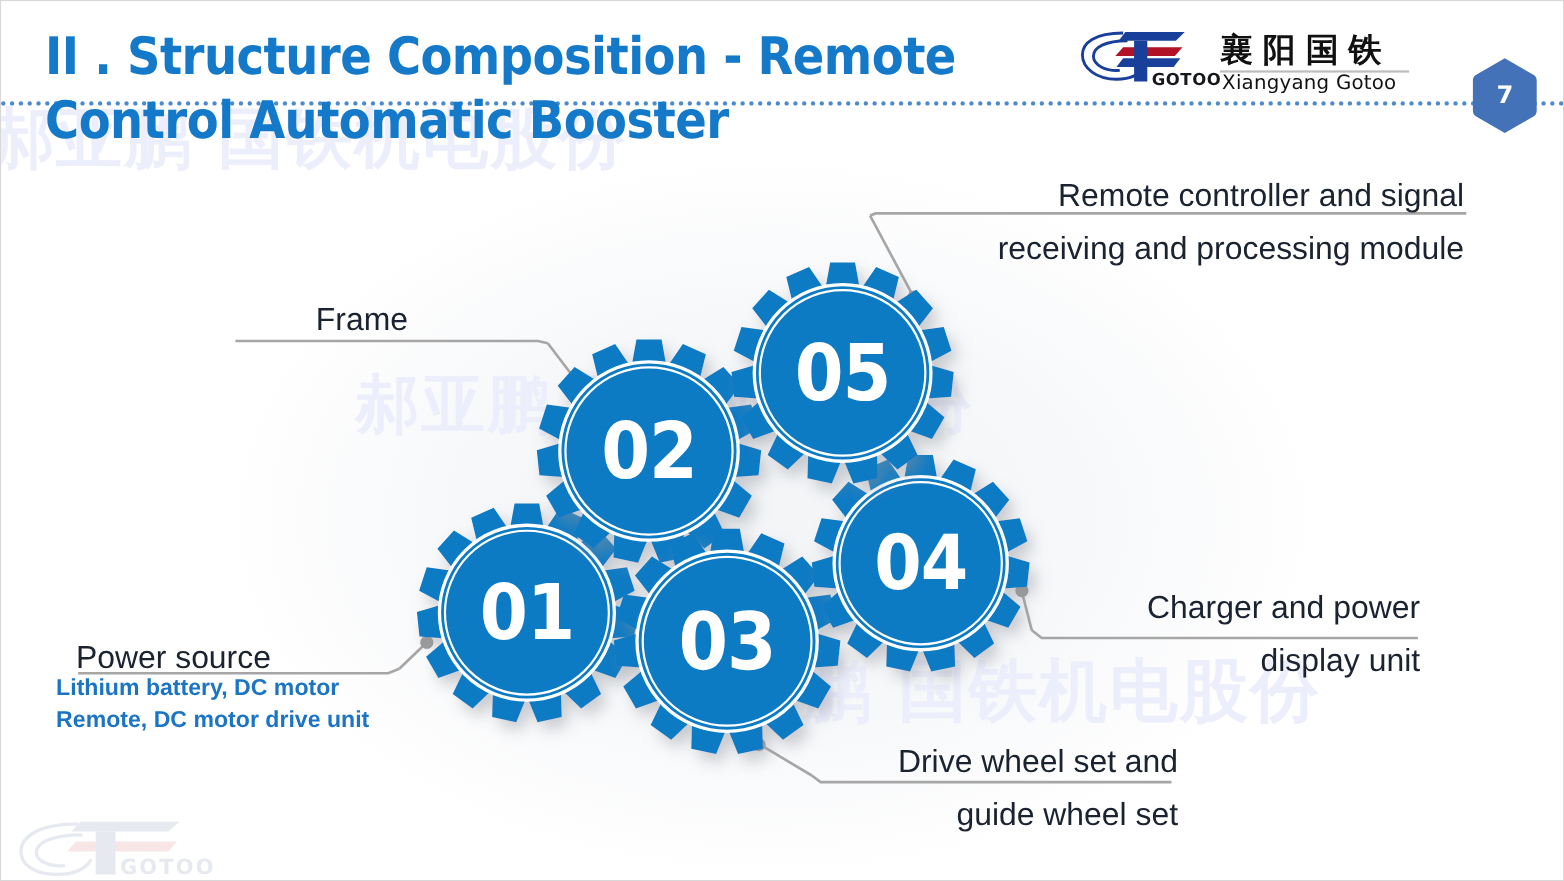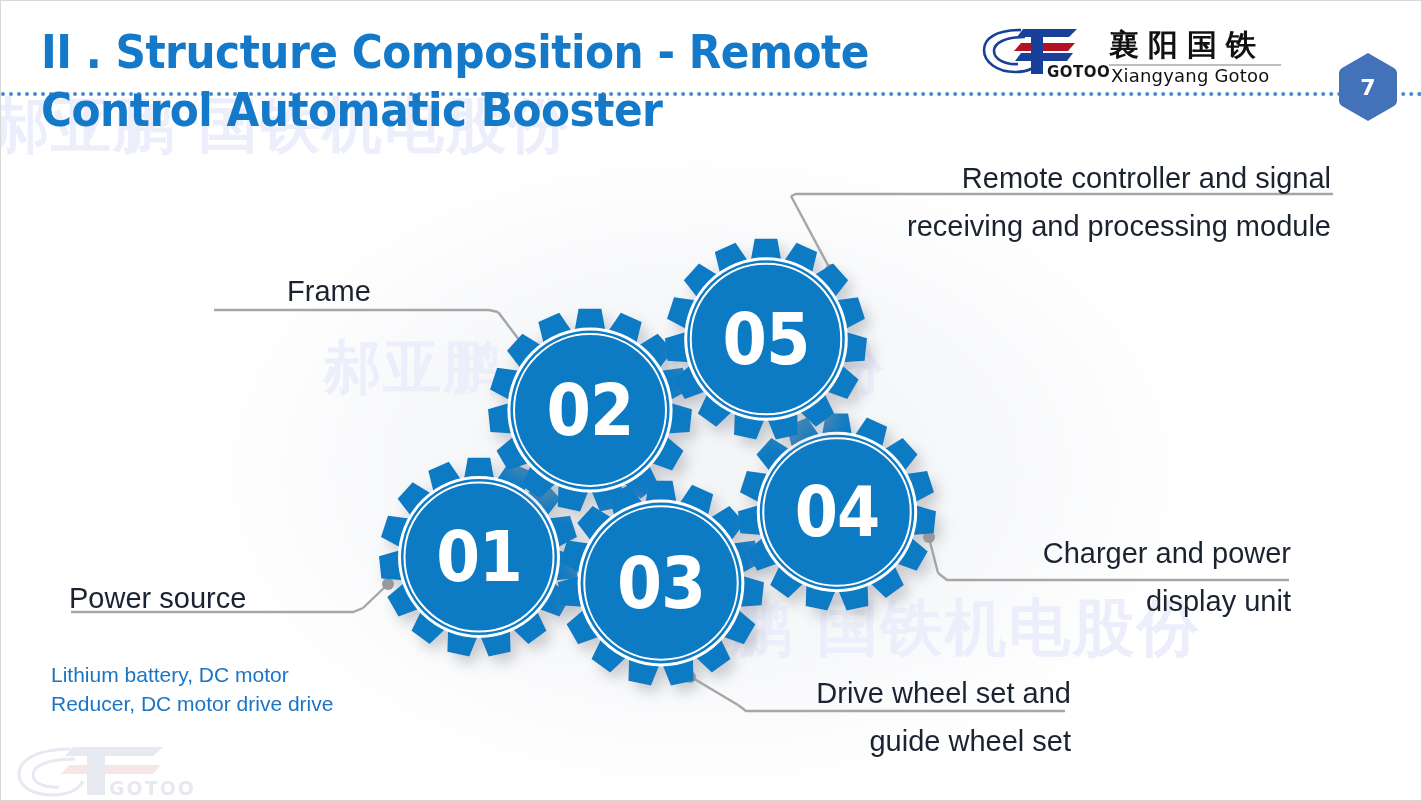--- a/index.html
+++ b/index.html
@@ -89,22 +89,22 @@
   .callout{position:absolute;color:#1b2330;font-size:29px;line-height:48px;}
   .callout.r{text-align:right;}
 
   #co-remote{left:860px;top:153px;width:470px;}
   #co-charger{left:960px;top:528px;width:330px;}
   #co-drive{left:740px;top:668px;width:330px;}
   #co-frame{left:178px;top:266px;width:300px;text-align:center;}
   #co-power{left:68px;top:573px;width:260px;text-align:left;}
 
   #co-power-sub{
-    position:absolute;left:50px;top:659px;width:400px;
-    color:#1b74c4;font-size:21px;line-height:29px;font-weight:400;
+    position:absolute;left:50px;top:610px;width:400px;
+    color:#1b74c4;font-size:21px;line-height:29px;font-weight:700;
   }
   #connectors{position:absolute;left:0;top:0;width:1422px;height:801px;pointer-events:none;}
 </style>
 </head>
 <body>
 
 <div id="slide">
 
   <div class="wm" id="wm-top">郝亚鹏  国铁机电股份</div>
   <div class="wm" id="wm-mid">郝亚鹏  国铁机电股份</div>
@@ -213,16 +213,16 @@
       </g>
   </svg>
 
   <div class="callout r" id="co-remote">Remote controller and signal receiving and processing module</div>
   <div class="callout r" id="co-charger">Charger and power display unit</div>
   <div class="callout r" id="co-drive">Drive wheel set and guide wheel set</div>
   <div class="callout" id="co-frame">Frame</div>
   <div class="callout" id="co-power">Power source</div>
   <div id="co-power-sub">
       <div>Lithium battery, DC motor</div>
-      <div>Reducer, DC motor drive drive</div>
+      <div>Remote, DC motor drive unit</div>
     </div>
 
 </div>
 
 </body></html>

